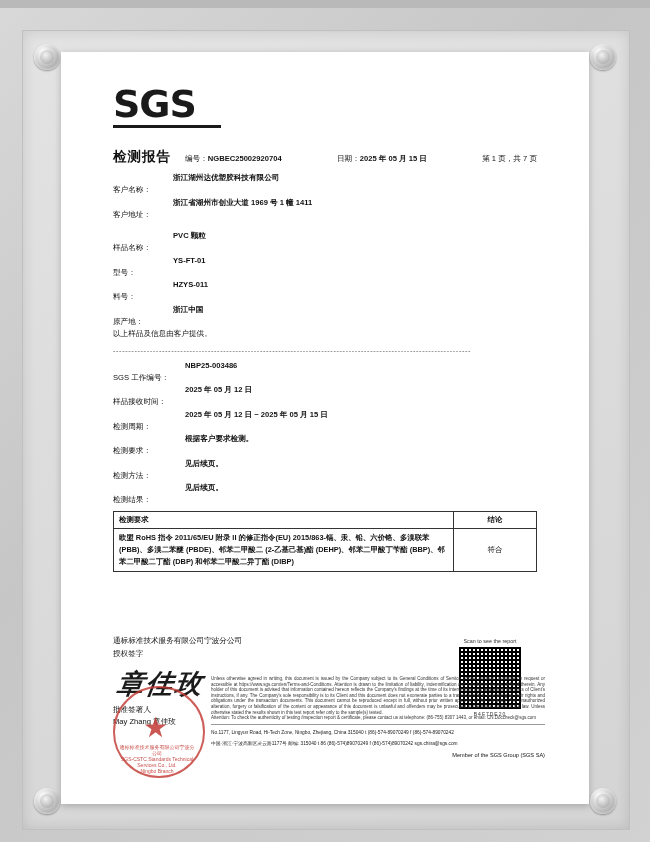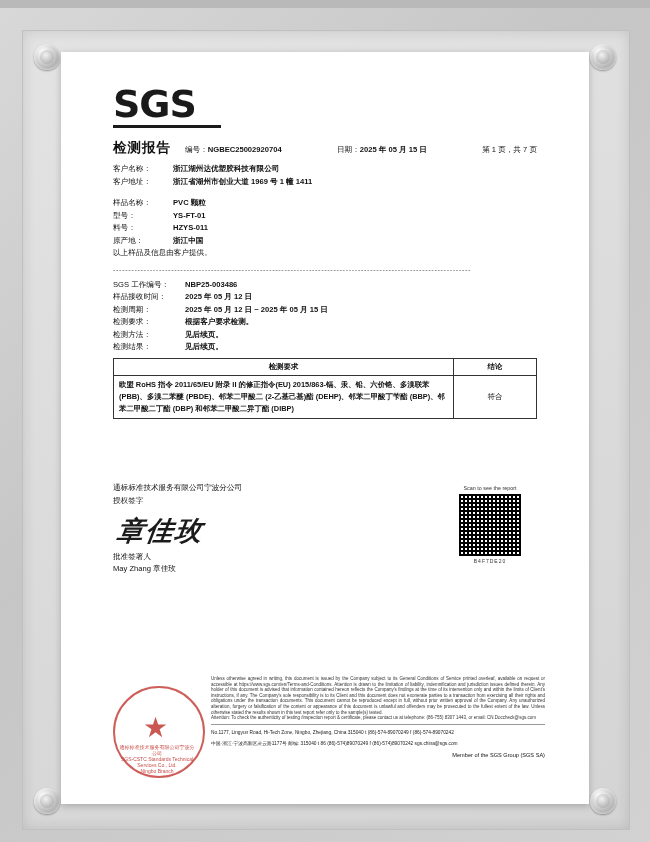--- a/index.html
+++ b/index.html
@@ -79,21 +79,21 @@
     width: 108px;
     height: 3px;
     background: #1a1a1a;
     margin-top: 1px;
   }
 
   
   .title-row {
     display: flex;
     align-items: baseline;
-    margin-top: 9px;
+    margin-top: 18px;
   }
   .doc-title {
     font-size: 13.5px;
     font-weight: 700;
     color: #111;
     letter-spacing: 1px;
     white-space: nowrap;
   }
   .title-meta {
     display: flex;
@@ -108,21 +108,21 @@
   .title-meta .m-item { white-space: nowrap; }
   .title-meta .m-item b { font-weight: 700; }
 
   
   .kv {
     display: flex;
     font-size: 7.6px;
     color: #111;
     line-height: 12.5px;
   }
-  .kv .k { width: 60px; flex: none; }
+  .kv .k { width: 60px; flex: none; margin-top: 12px; }
   .kv .v { flex: 1; }
   .kv.bold-v .v { font-weight: 700; }
 
   .block-gap { height: 9px; }
 
   .dashes {
     font-size: 7.4px;
     color: #555;
     letter-spacing: 0.6px;
     line-height: 10px;
@@ -139,21 +139,21 @@
     font-size: 7.4px;
     color: #111;
   }
   table.res th, table.res td {
     border: 1px solid #333;
     padding: 3px 5px;
     vertical-align: middle;
   }
   table.res th {
     font-weight: 700;
-    text-align: center;
+    text-align: left;
     background: #fff;
   }
   table.res th.c2, table.res td.c2 {
     width: 72px;
     text-align: center;
   }
   table.res td.desc {
     line-height: 12px;
     font-weight: 700;
   }

